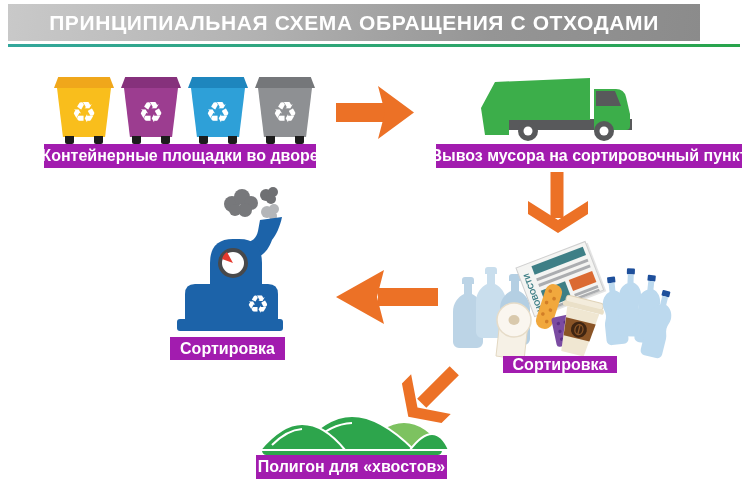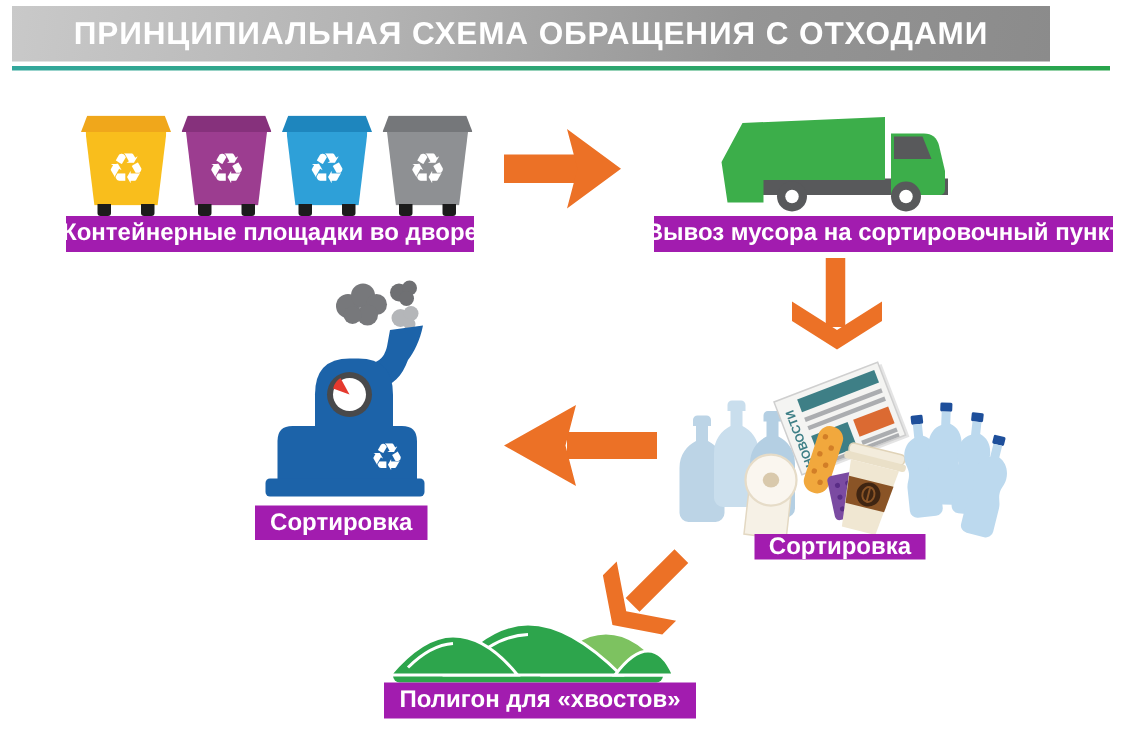--- a/index.html
+++ b/index.html
@@ -229,15 +229,15 @@
 
   <svg class="abs" style="left:252px;top:396px" width="200" height="62" viewBox="0 0 200 62">
     <rect x="10" y="50" width="180" height="9" rx="4.5" fill="#2DA54C"></rect>
     <path d="M110,54 Q130,26 152,26 Q174,26 193,54 Z" stroke="#fff" stroke-width="2" fill="#7DC260"></path>
     <path d="M45,54 Q73,20 100,20 Q128,20 162,54 Z" stroke="#fff" stroke-width="2" fill="#2DA54C"></path>
     <path d="M60,47 Q78,28 100,27" stroke="#fff" stroke-width="2" fill="none"></path>
     <path d="M8,54 Q30,28 50,28 Q72,28 93,54 Z" stroke="#fff" stroke-width="2" fill="#2DA54C"></path>
     <path d="M20,49 Q35,34 50,33" stroke="#fff" stroke-width="2" fill="none"></path>
     <path d="M158,54 Q170,38 180,38 Q190,38 197,54 Z" stroke="#fff" stroke-width="2" fill="#2DA54C"></path>
   </svg>
-  <div class="abs badge" style="left:256px;top:455px;width:208px;height:24px;">Полигон для «хвостов»</div>
+  <div class="abs badge" style="left:256px;top:455px;width:191px;height:24px;">Полигон для «хвостов»</div>
 
 </div>
 
 </body></html>

